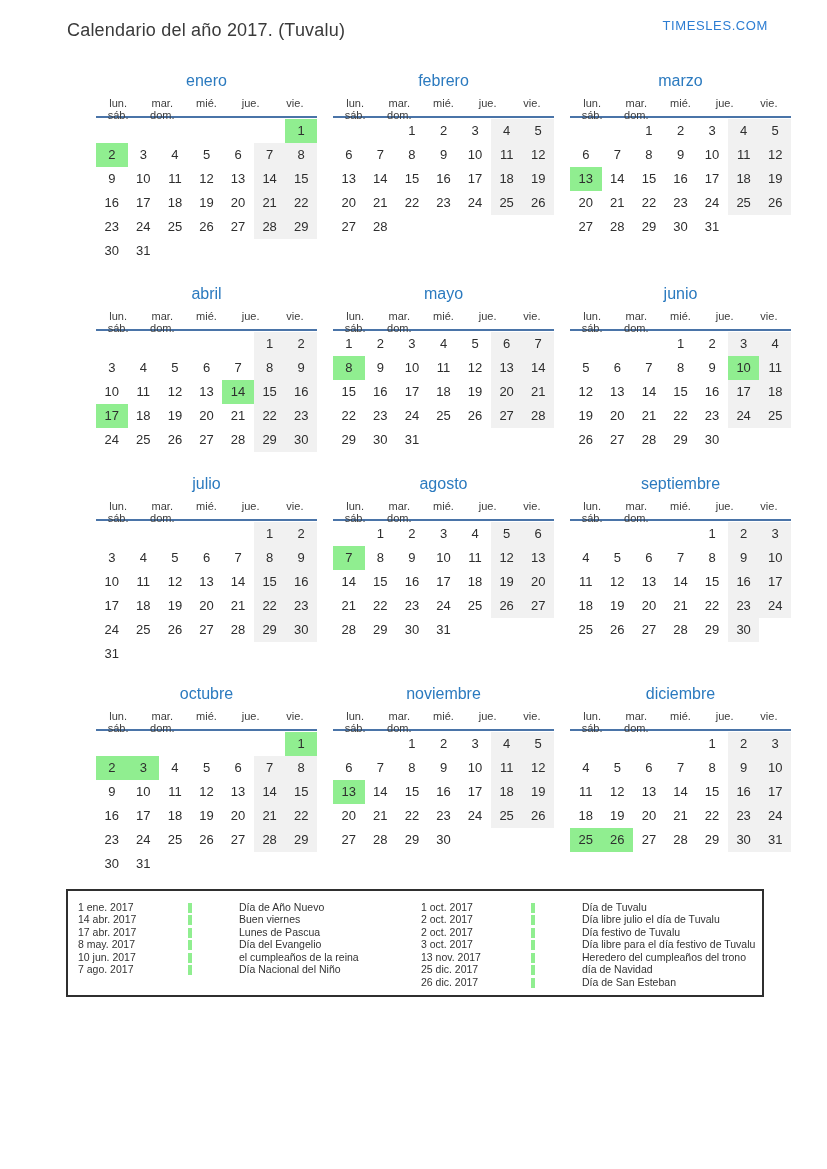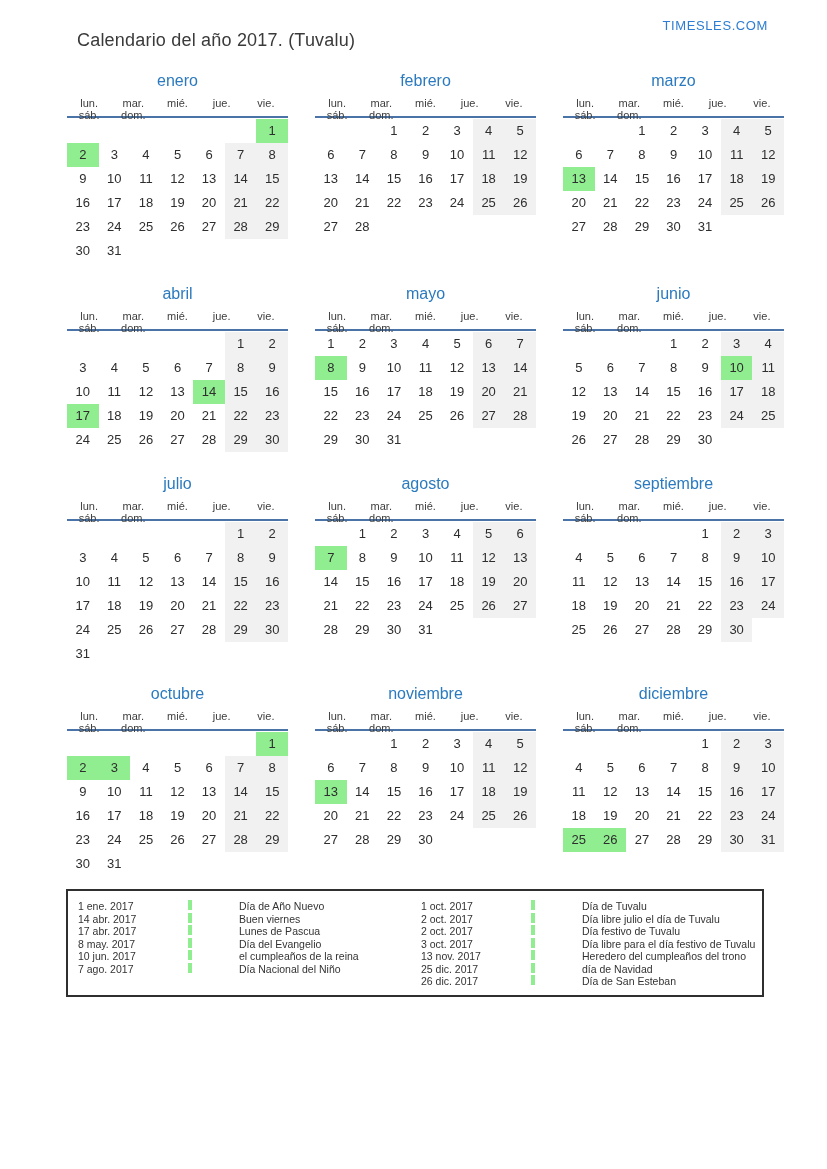--- a/index.html
+++ b/index.html
@@ -3,31 +3,31 @@
 <meta charset="utf-8">
 <style>
   * { box-sizing: border-box; }
   html,body { margin:0; padding:0; }
   body {
     width:827px; height:1169px; background:#ffffff; overflow:hidden;
     font-family:"Liberation Sans", sans-serif;
   }
   header { position:relative; height:72px; }
   h1 {
-    position:absolute; left:59px; top:12px; margin:18px;
+    position:absolute; left:59px; top:12px; margin:8px;
     font-size:18px; font-weight:normal; color:#3a3a3a; letter-spacing:0.2px;
   }
   .site-link {
     position:absolute; right:59px; top:18px;
     font-size:13px; letter-spacing:0.6px; text-decoration:none;
     color:var(--link_blue,#2d7dd2); cursor:pointer;
   }
   #months {
-    display:grid; grid-template-columns:repeat(3,221px); column-gap:27px;
-    grid-template-rows:213px 190px 210px 200px; margin-left:67px;
+    display:grid; grid-template-columns:repeat(3,221px); column-gap:16px;
+    grid-template-rows:213px 190px 210px 200px; margin-left:96px;
   }
   .month { width:221px; }
   .mtitle {
     margin:0 0 7px; font-size:16px; font-weight:normal; text-align:center;
     color:var(--month_title_blue,#2b7abf);
   }
   .dow {
     display:grid; grid-template-columns:repeat(5,1fr); height:16px;
     font-size:11px; color:#3d3d3d; text-align:center; align-items:end;
   }
@@ -37,21 +37,21 @@
     font-size:13px; color:#2e2e2e; text-align:center;
   }
   .cell { line-height:24px; }
   .we { background:var(--weekend_gray,#f1f1f1); }
   .hl { background:var(--highlight_green,#90ee90); }
   #legend {
     display:flex; width:698px; margin:4px 0 0 66px;
     border:2px solid #2f2f2f; padding:9px 4px 7px;
   }
   .lcol { width:50%; }
-  .lrow { display:flex; align-items:flex-start; height:12.5px; font-size:10.5px; color:#333333; }
+  .lrow { display:flex; align-items:flex-end; height:12.5px; font-size:10.5px; color:#333333; }
   .ldate { width:116px; padding-left:6px; flex:none; }
   .lbar { width:4px; height:10px; background:var(--highlight_green,#90ee90); margin-right:7px; flex:none; }
   .lname { white-space:nowrap;padding-left:40px; }
 </style>
 </head>
 <body>
 
 <header>
   <h1>Calendario del año 2017. (Tuvalu)</h1>
   <a class="site-link">TIMESLES.COM</a>

